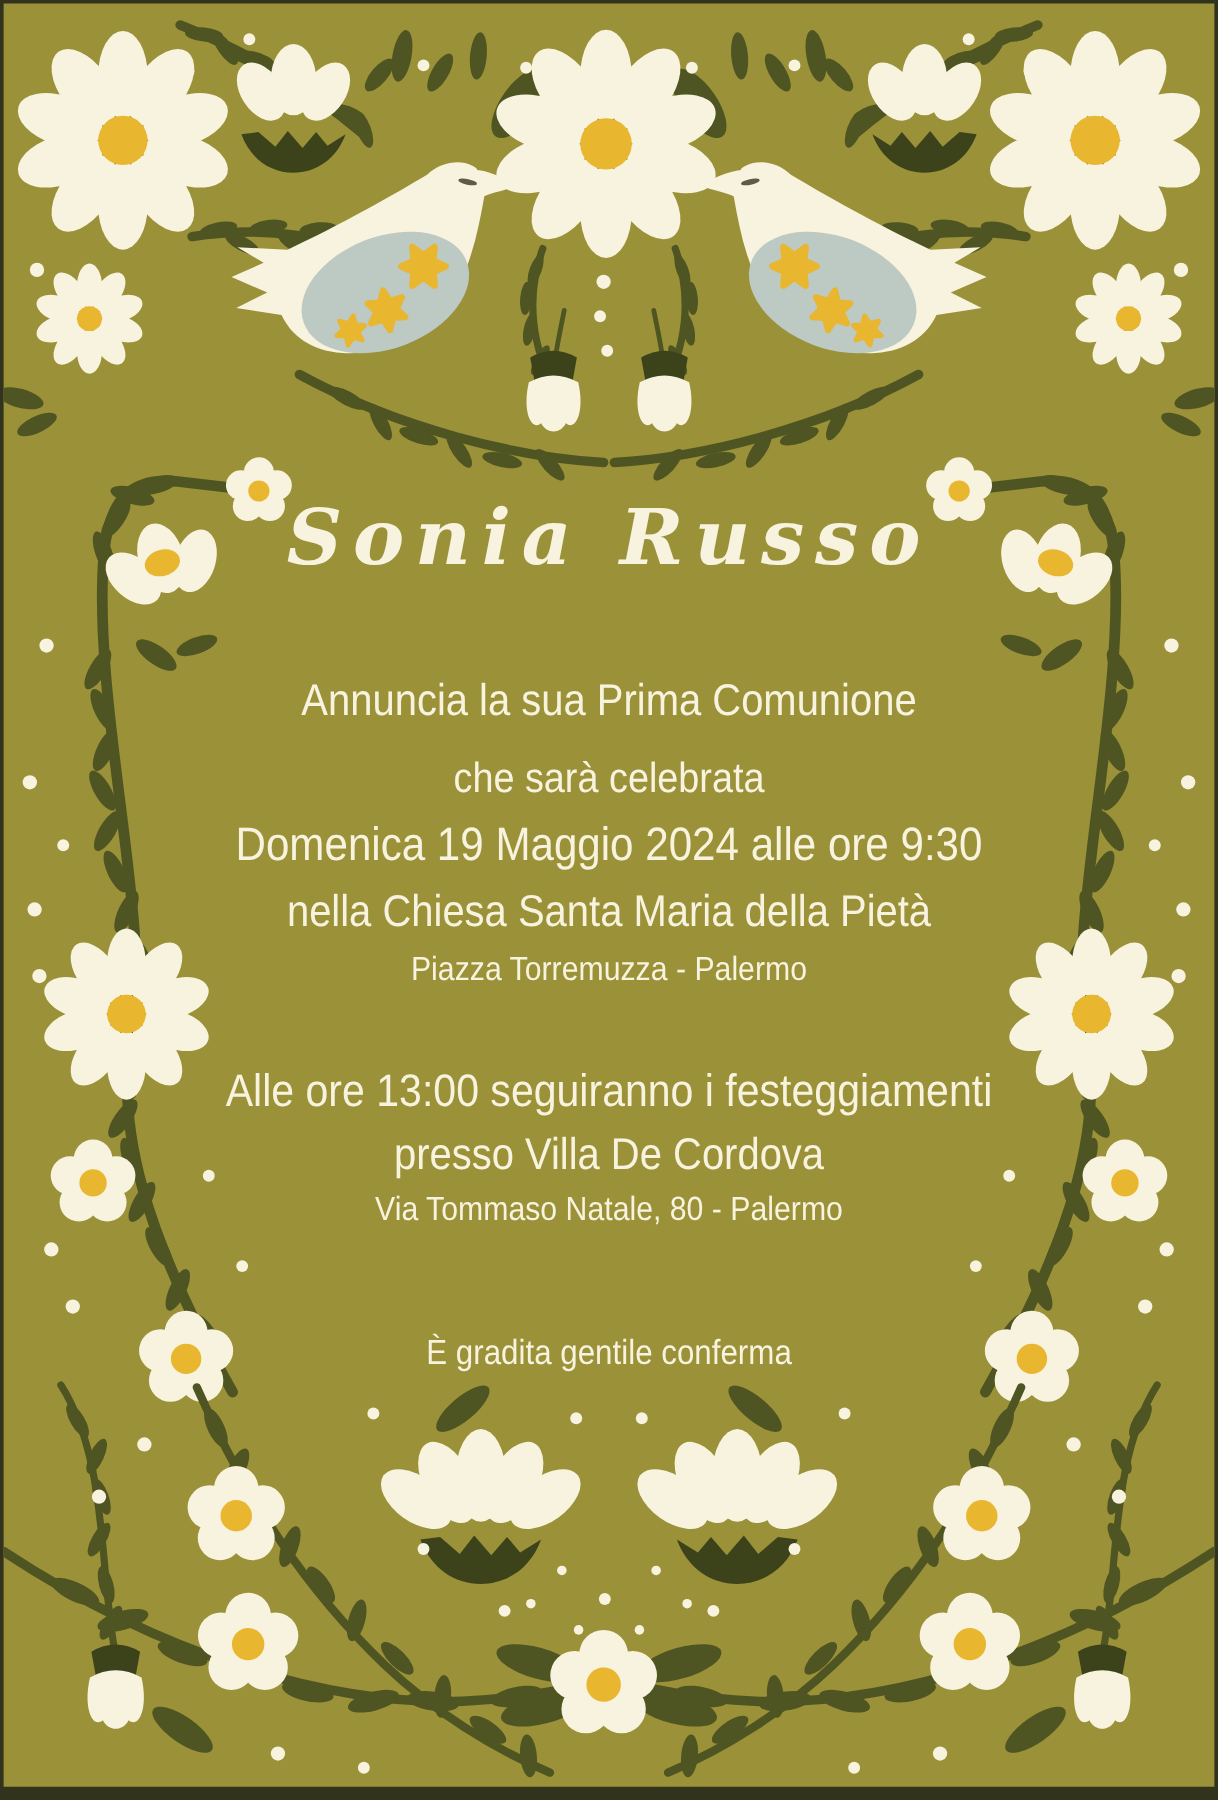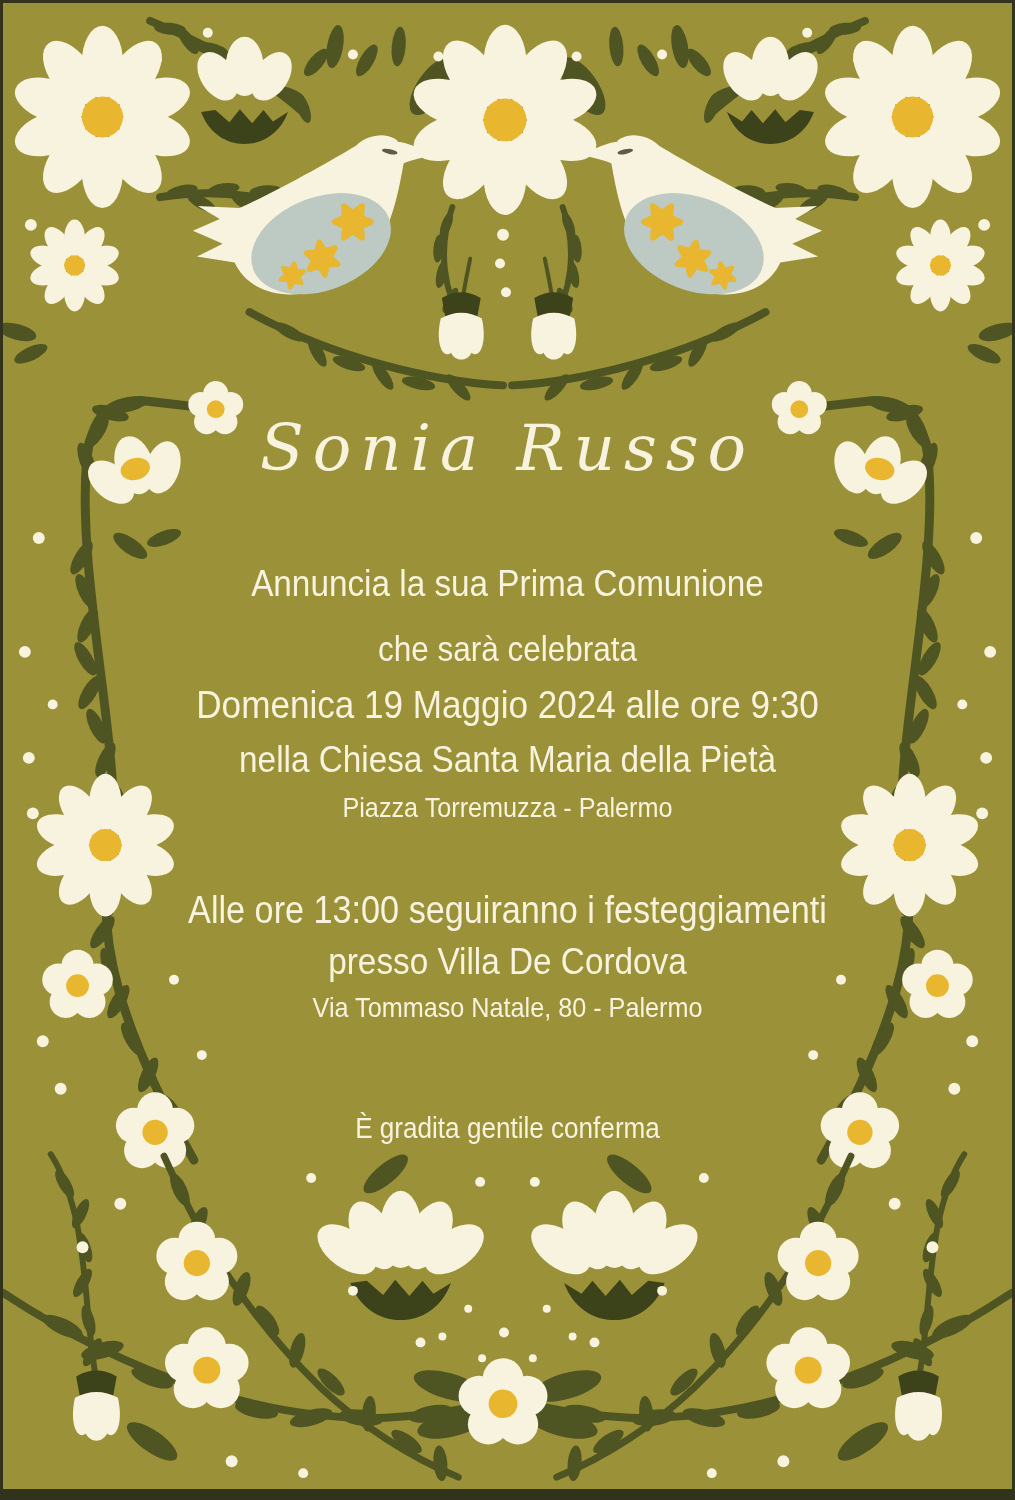--- a/index.html
+++ b/index.html
@@ -23,21 +23,21 @@
   .eye{fill:var(--eye);}
   .star{fill:var(--yellow);stroke:var(--yellow);stroke-width:5;stroke-linejoin:round;}
   .dotsg{fill:var(--cream);}
   .textlayer{position:absolute;inset:0;}
   .t{
     position:absolute;left:0;width:100%;text-align:center;color:var(--cream);
     font-family:"Liberation Sans",sans-serif;line-height:1.05;
     transform:scaleX(.9);transform-origin:center;white-space:nowrap;
   }
   .script{
-    font-family:"DejaVu Serif",serif;font-style:italic;font-weight:400;
+    font-family:"DejaVu Serif",serif;font-style:italic;font-weight:700;
     transform:none;letter-spacing:9px;
   }
   .name{top:412px;font-size:64px;}
   .l-announce{top:562px;font-size:37px;}
   .l-celebrata{top:628px;font-size:35px;}
   .l-date{top:682px;font-size:39px;}
   .l-church{top:738px;font-size:37px;}
   .l-piazza{top:790px;font-size:28px;}
   .l-festa{top:888px;font-size:38px;}
   .l-villa{top:940px;font-size:37px;}

